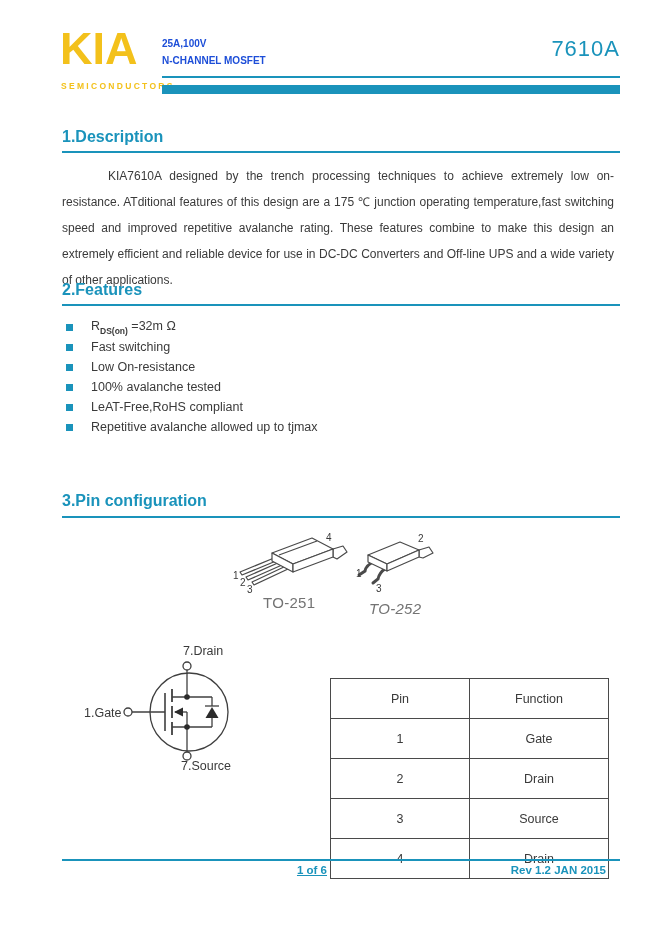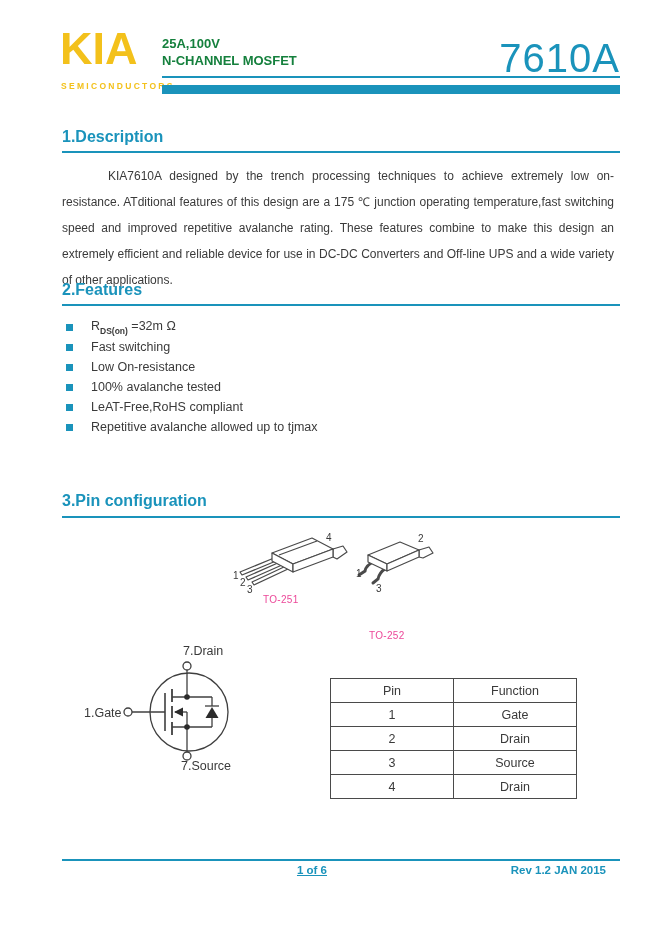--- a/index.html
+++ b/index.html
@@ -5,23 +5,23 @@
   html,body { margin:0; padding:0; background:#ffffff; }
   .page {
     position:relative; width:662px; height:900px; background:#ffffff;
     font-family:"Liberation Sans", sans-serif; color:#3a3a3a; overflow:hidden;
   }
   
   .kia-logo { position:absolute; left:60px; top:26px; font-size:45px; font-weight:bold;
               color:#F3C11B; line-height:1; letter-spacing:0px; }
   .kia-sub  { position:absolute; left:61px; top:81px; font-size:8.5px; font-weight:bold;
               color:#F3C11B; letter-spacing:2.3px; }
-  .spec-block { position:absolute; left:162px; top:35px; font-size:13px; font-weight:bold;
-                color:#15803d; line-height:17px; }
-  .part-number { position:absolute; right:42px; top:36px; font-size:40px; color:#1A93BB;
+  .spec-block { position:absolute; left:162px; top:35px; font-size:10px; font-weight:bold;
+                color:#1d4ed8; line-height:17px; }
+  .part-number { position:absolute; right:42px; top:36px; font-size:22px; color:#1A93BB;
                  letter-spacing:1px; }
   .rule-thin  { position:absolute; left:162px; width:458px; top:76px; height:2px; background:#1A93BB; }
   .rule-thick { position:absolute; left:162px; width:458px; top:85px; height:9px; background:#1A93BB; }
   
   .sec-heading { position:absolute; left:62px; font-size:16px; font-weight:bold; color:#1A93BB; }
   .sec-heading .sec-title { }
   .sec-rule { position:absolute; left:62px; width:558px; height:2px; background:#1A93BB; }
   .h-desc { top:128px; } .r-desc { top:151px; }
   .h-feat { top:281px; } .r-feat { top:304px; }
   .h-pin  { top:492px; } .r-pin  { top:516px; }
@@ -31,33 +31,33 @@
   
   .feature-list { position:absolute; left:66px; top:317px; list-style:none; margin:0; padding:0; }
   .feature-item { height:20px; display:flex; align-items:center; font-size:12.5px; color:#3a3a3a; }
   .bullet { width:7px; height:7px; background:#1A93BB; margin-right:18px; flex:none; }
   .feature-item sub { font-size:8.5px;font-weight:bold; }
   
   svg { position:absolute; }
   svg text { font-family:"Liberation Sans", sans-serif; font-size:10px; fill:#3a3a3a; }
   .svg-to251 { left:228px; top:528px; }
   .svg-to252 { left:352px; top:530px; }
-  .pkg-label { position:absolute; font-size:10px; color:#ec4899; letter-spacing:0.3px; }
+  .pkg-label { position:absolute; font-size:15px; color:#737373; letter-spacing:0.3px; }
   .lbl-to251 { left:263px; top:594px; }
-  .lbl-to252 { left:369px; top:630px; }
+  .lbl-to252 { left:369px; top:600px;font-style:italic; }
   .svg-symbol { left:70px; top:640px; }
   .sym-label { position:absolute; font-size:12.5px; color:#3a3a3a; }
   .lbl-drain  { left:183px; top:644px; }
   .lbl-gate   { left:84px;  top:706px; }
   .lbl-source { left:181px; top:759px; }
   
   .pin-table { position:absolute; left:330px; top:678px; border-collapse:collapse; }
   .pin-table th, .pin-table td {
     width:122px; height:23px; border:1px solid #4a4a4a; text-align:center;
-    font-size:12.5px; font-weight:normal; color:#3a3a3a; padding:0;
+    font-size:12.5px; font-weight:normal; color:#3a3a3a; padding:8px;
   }
   
   .footer-rule { position:absolute; left:62px; width:558px; top:859px; height:2px; background:#1A93BB; }
   .page-number { position:absolute; left:62px; width:500px; top:864px; text-align:center;
                  font-size:11.5px; font-weight:bold; color:#1A93BB;text-decoration:underline; }
   .revision { position:absolute; right:56px; top:864px; font-size:11.5px; font-weight:bold; color:#1A93BB; }
 </style>
 </head>
 <body>
 

